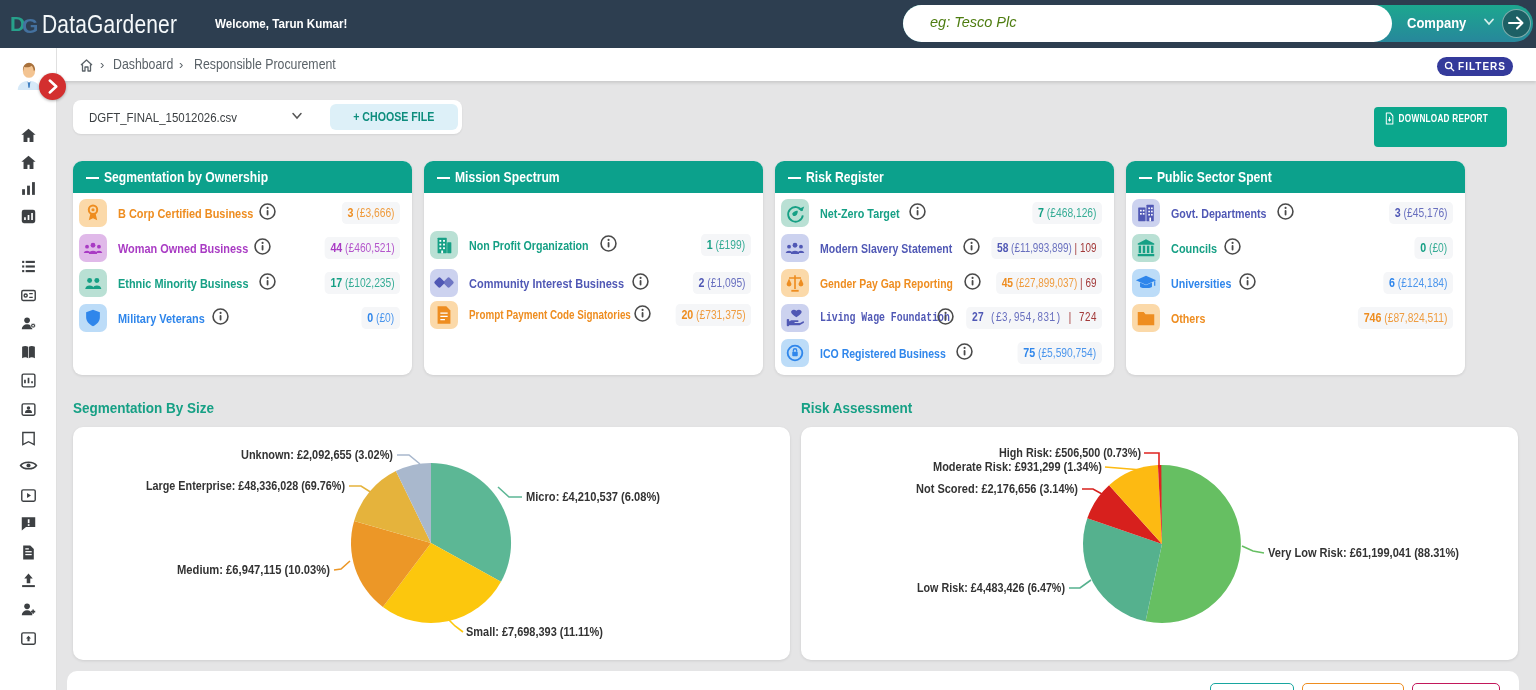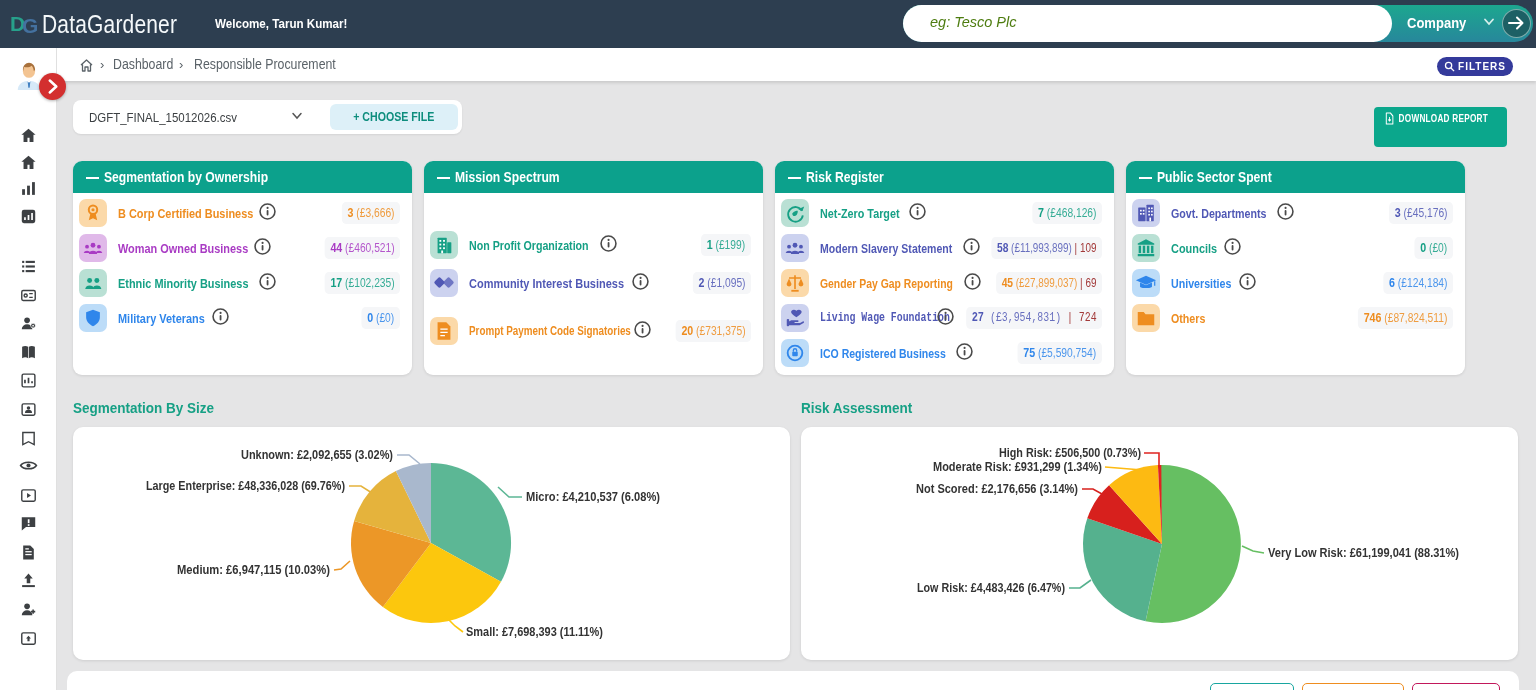--- a/index.html
+++ b/index.html
@@ -382,21 +382,21 @@
           <svg width="22" height="22" viewBox="0 0 24 24" style="margin:3px;">
             <use href="#i-handshake"></use>
           </svg>
         </div>
       <div class="clabel ind" style="transform:scaleX(0.845);transform-origin:left center;">Community Interest Business</div>
       <svg class="abs" style="left:208px;top:4px;" width="17" height="17" viewBox="0 0 16 16">
           <use href="#i-info"></use>
         </svg>
       <div class="cval ind"><b>2</b> <span class="amt">(£1,095)</span></div>
     </div>
-    <div class="crow" style="top:156px;">
+    <div class="crow" style="top:140px;">
       <div class="cicon org" style="background:#fbd9a9;">
           <svg width="22" height="22" viewBox="0 0 24 24" style="margin:3px;">
             <use href="#i-doc"></use>
           </svg>
         </div>
       <div class="clabel org" style="font-size:12px;transform:scaleX(0.82);transform-origin:left center;">Prompt Payment Code Signatories</div>
       <svg class="abs" style="left:210px;top:4px;" width="17" height="17" viewBox="0 0 16 16">
           <use href="#i-info"></use>
         </svg>
       <div class="cval org"><b>20</b> <span class="amt">(£731,375)</span></div>

